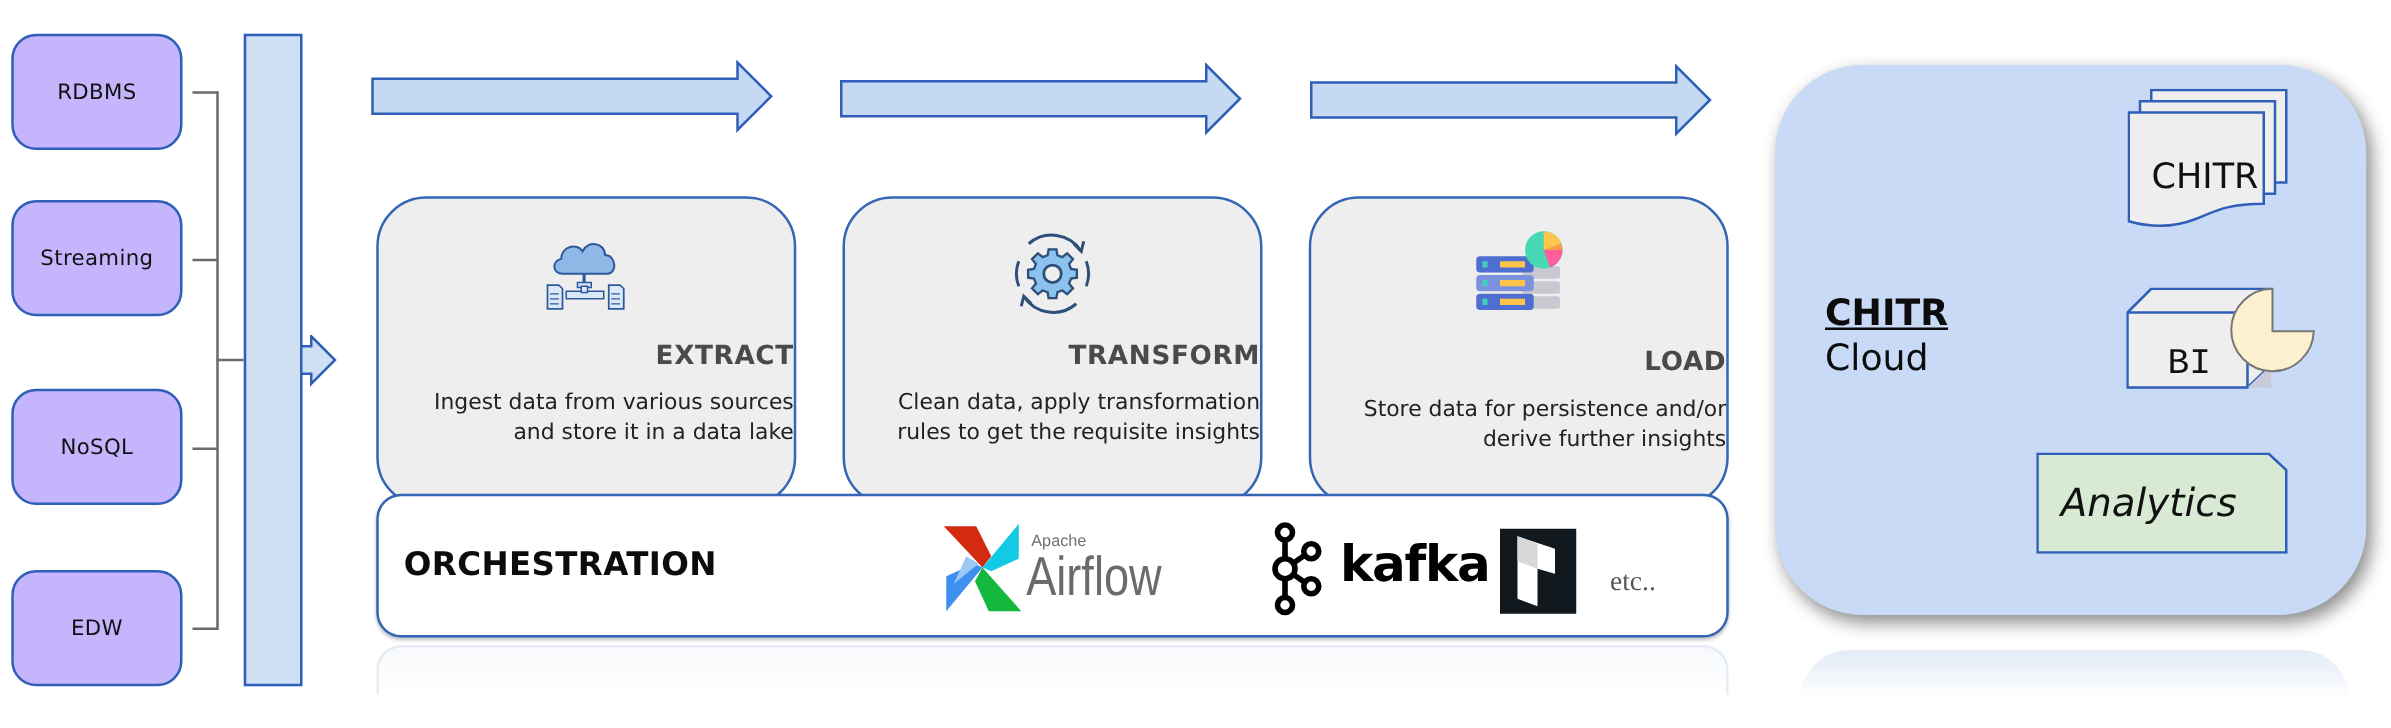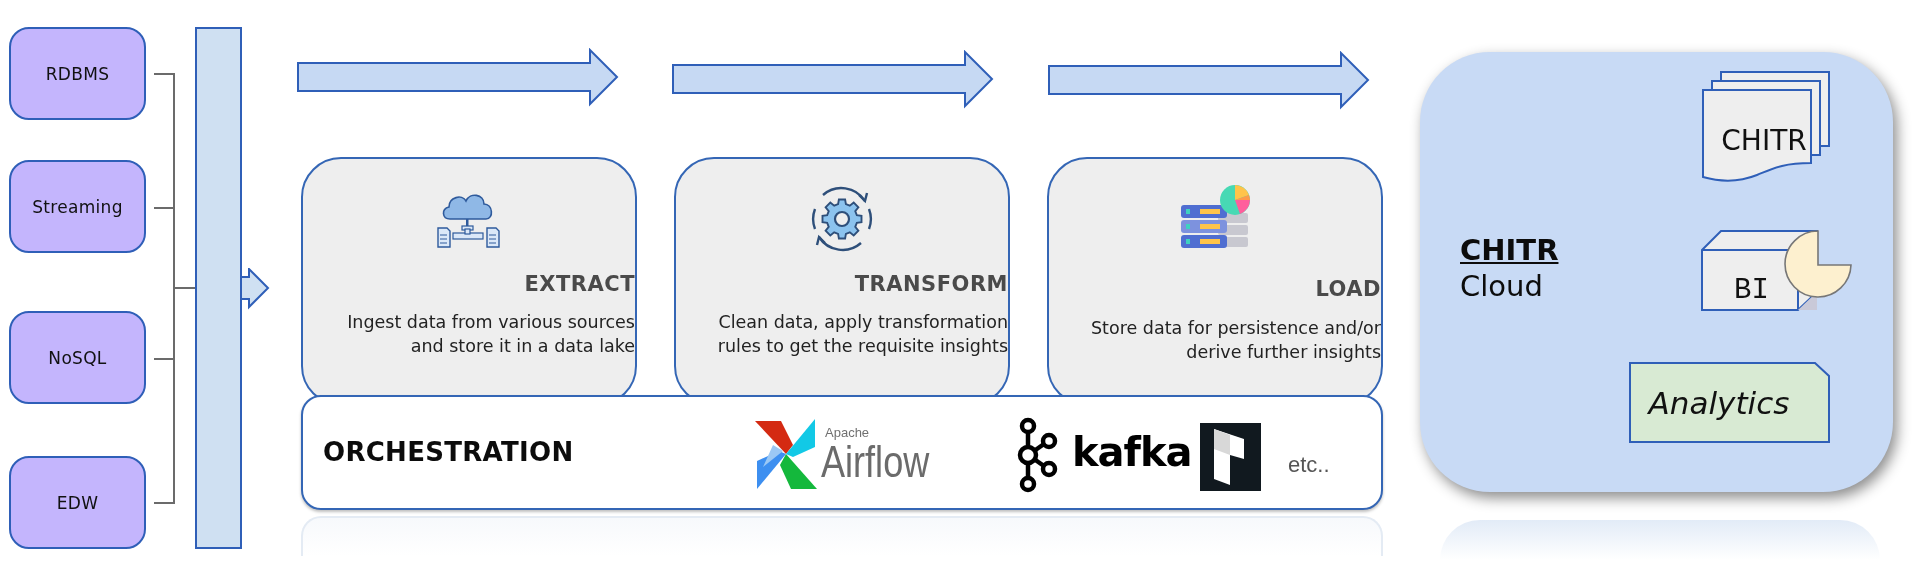--- a/index.html
+++ b/index.html
@@ -160,21 +160,21 @@
     <div class="abs" style="left:56px; top:12px; font-family:'DejaVu Sans',sans-serif; font-weight:bold; font-size:40px; color:#000; letter-spacing:-1px;">kafka</div>
   </div>
 
   <div class="abs" style="left:897px; top:26px; width:61px; height:68px; background:#11191f;">
     <svg width="61" height="68" viewBox="0 0 61 68">
       <polygon points="14,6 44,16 44,36 30,32 30,62 14,56" fill="#fff"></polygon>
       <polygon points="14,6 30,12 30,32 14,26" fill="#d8d8d8"></polygon>
     </svg>
   </div>
 
-  <div class="abs" style="left:985px; top:55px; font-family:Liberation Sans, sans-serif; font-size:22px; color:#555;">etc..</div>
+  <div class="abs" style="left:985px; top:55px; font-family:Liberation Serif, serif; font-size:22px; color:#555;">etc..</div>
 </div>
 <div class="orch-reflect"></div>
 
 <div class="cloud-reflect"></div>
 <div class="cloud-panel">
   <div class="cloud-title">
     <b>CHITR</b>
     <span>Cloud</span>
   </div>
 

